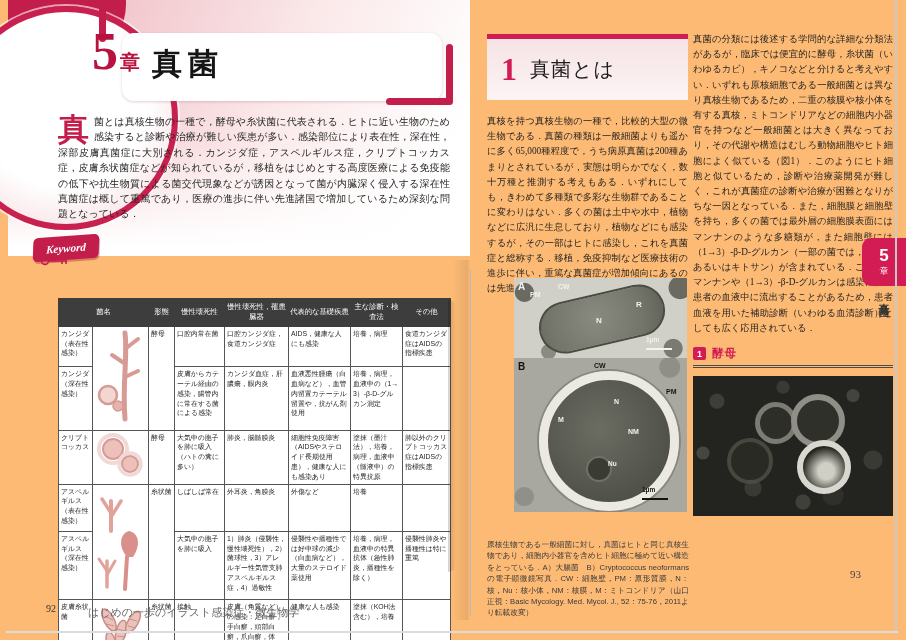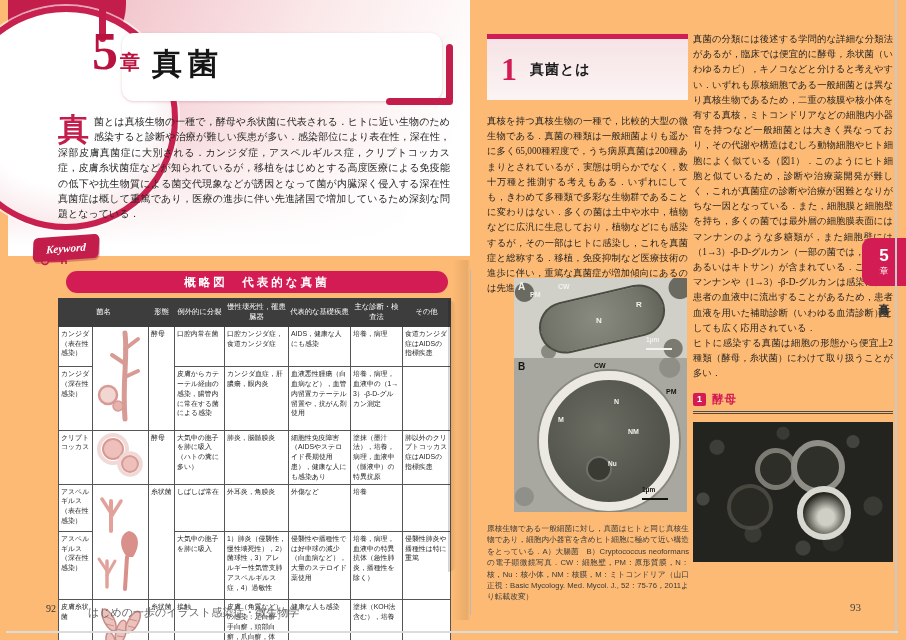--- a/index.html
+++ b/index.html
@@ -55,21 +55,21 @@
 
   
   .foot-left-num{left:46px;top:603px;font-family:"Liberation Serif","DejaVu Serif",serif;font-size:10px;color:#333;}
   .foot-left-title{left:88px;top:605px;font-size:11px;color:#666;}
 
   
   .rpage{left:478px;top:0;width:420px;height:640px;}
   .section-head{position:absolute;left:9px;top:34px;width:201px;height:66px;border-top:5px solid #d41c54;
     background:linear-gradient(to bottom,#f6e3e6,#fcf4f4);display:flex;align-items:center;padding-left:14px;box-sizing:border-box;gap:13px;}
   .section-head .num{font-size:32px;font-weight:bold;color:#d41c54;font-family:"Liberation Serif","DejaVu Serif",serif;}
-  .section-head .ttl{font-size:14px;font-weight:bold;color:#1c1c1c;letter-spacing:1px;}
+  .section-head .ttl{font-size:20px;font-weight:normal;color:#1c1c1c;letter-spacing:1px;}
   .col-para{font-family:"Liberation Serif","DejaVu Serif",serif;font-size:9.3px;line-height:15.2px;text-align:justify;color:#1f1f1f;}
   .col1-para{position:absolute;left:9px;top:114px;width:201px;}
   .col2{position:absolute;left:215px;top:32px;width:200px;}
 
   
   .fig1{position:absolute;left:36px;top:278px;width:173px;}
   .panelA{position:relative;width:173px;height:80px;background-color:#d0d0c8;overflow:hidden;
     background-image:radial-gradient(circle at 6% 18%,#6a6a60 0 9px,transparent 10px),
       radial-gradient(circle at 96% 12%,#6a6a60 0 11px,transparent 12px),
       radial-gradient(circle at 92% 88%,#7a7a70 0 9px,transparent 10px),
@@ -84,39 +84,39 @@
     border:9px solid #ebe9e1;box-shadow:0 0 0 2px #88887e;}
   .nucleolus{position:absolute;left:72px;top:98px;width:22px;height:22px;border-radius:50%;background:#3a3b33;border:2px solid #70706a;}
   .em-label{position:absolute;font-size:7px;font-weight:bold;}
   .em-white{color:#f2f2ee;}
   .em-dark{color:#14140f;}
   .scalebar{position:absolute;height:2px;background:#f2f2ee;width:26px;}
   .scalebar.dark{background:#14140f;}
   .fig-cap{position:absolute;left:9px;top:519px;width:202px;}
   .cap-title{font-size:9.5px;font-weight:bold;color:#111;line-height:13px;}
   .cap-title .bullet{color:#d41c54;margin-right:2px;}
-  .cap-body{margin-top:4px;font-size:7.7px;line-height:11.4px;color:#3a3a3a;text-align:justify;}
+  .cap-body{margin-top:20px;font-size:7.7px;line-height:11.4px;color:#3a3a3a;text-align:justify;}
 
   
   .yeast-head{display:flex;align-items:center;gap:6px;margin:10px 0 6px 0;border-bottom:3px double #4a4a4a;padding-bottom:4px;}
   .yeast-num{width:13px;height:13px;background:#d41c54;color:#fff;font-size:9px;font-weight:bold;
     display:flex;align-items:center;justify-content:center;border-radius:2px;}
   .yeast-title{color:#d41c54;font-weight:bold;font-size:11.5px;letter-spacing:1px;}
   .para2{margin-top:0;}
   .fig2-img{position:relative;width:200px;height:140px;margin-top:8px;background-color:#23231f;overflow:hidden;
     background-image:radial-gradient(circle at 12% 18%,#3e3e38 0 7px,transparent 8px),
       radial-gradient(circle at 30% 80%,#3a3a34 0 8px,transparent 9px),
       radial-gradient(circle at 80% 14%,#44443e 0 6px,transparent 7px),
       radial-gradient(circle at 90% 60%,#3a3a34 0 9px,transparent 10px),
       radial-gradient(circle at 55% 90%,#40403a 0 7px,transparent 8px),
       radial-gradient(circle at 5% 55%,#464640 0 6px,transparent 7px),
       radial-gradient(circle at 45% 8%,#3a3a34 0 6px,transparent 7px),
       radial-gradient(circle at 70% 85%,#30302a 0 10px,transparent 11px);}
   .ycell{position:absolute;border-radius:50%;}
-  .page-num-right{position:absolute;left:372px;top:601px;font-family:"Liberation Serif","DejaVu Serif",serif;font-size:11px;color:#444;}
+  .page-num-right{position:absolute;left:372px;top:568px;font-family:"Liberation Serif","DejaVu Serif",serif;font-size:11px;color:#444;}
 
   
   .chapter-tab{left:862px;top:238px;width:44px;height:48px;background:#d41c54;border-radius:9px 0 0 9px;
     display:flex;flex-direction:column;align-items:center;justify-content:center;color:#fff;}
   .chapter-tab .n{font-size:17px;font-weight:bold;line-height:1;}
   .chapter-tab .u{font-size:9px;margin-top:1px;}
   .tab-title{left:876px;top:294px;writing-mode:vertical-rl;font-size:11px;font-weight:bold;color:#333;letter-spacing:3px;}
 </style>
 </head>
 <body>
@@ -142,38 +142,37 @@
   <div class="abs kw-badge">
     <span>Keyword</span>
   </div>
   <svg class="abs kw-key" viewBox="0 0 30 10">
     <circle cx="5" cy="5" r="3.4" fill="none" stroke="#c31d4c" stroke-width="1.6"></circle>
     <line x1="8.5" y1="5" x2="27" y2="5" stroke="#c31d4c" stroke-width="1.6"></line>
     <line x1="22" y1="5" x2="22" y2="8" stroke="#c31d4c" stroke-width="1.6"></line>
     <line x1="26" y1="5" x2="26" y2="8" stroke="#c31d4c" stroke-width="1.6"></line>
   </svg>
 
-  <div class="abs banner">概略図　代表的な真菌</div>
 
   <table class="fungi">
     <colgroup>
       <col style="width:34px">
         <col style="width:56px">
         <col style="width:26px">
         <col style="width:50px">
       <col style="width:64px">
         <col style="width:62px">
         <col style="width:52px">
         <col style="width:48px">
     </colgroup>
     <tbody>
         <tr>
       <th colspan="2">菌名</th>
       <th>形態</th>
-      <th>例外的に分裂</th>
+      <th>慢性壊死性</th>
       <th>慢性壊死性，罹患臓器</th>
       <th>代表的な基礎疾患</th>
       <th>主な診断・検査法</th>
       <th>その他</th>
     </tr>
     <tr>
       <td>カンジダ（表在性感染）</td>
       <td class="illu" rowspan="2">
         <svg width="50" height="96" viewBox="0 0 50 96">
           <path d="M30 4 C33 28,27 52,30 90" stroke="#d79a94" stroke-width="5" fill="none" stroke-linecap="round"></path>
@@ -313,21 +312,20 @@
         <div class="scalebar dark" style="left:128px;top:140px;"></div>
       </div>
     </div>
 
     <div class="fig-cap">
       <div class="cap-body">原核生物である一般細菌に対し，真菌はヒトと同じ真核生物であり，細胞内小器官を含めヒト細胞に極めて近い構造をとっている．A）大腸菌　B）Cryptococcus neoformans の電子顕微鏡写真．CW：細胞壁，PM：原形質膜，N：核，Nu：核小体，NM：核膜，M：ミトコンドリア（山口正視：Basic Mycology. Med. Mycol. J., 52：75-76，2011より転載改変）</div>
     </div>
 
     <div class="col2">
       <div class="col-para">真菌の分類には後述する学問的な詳細な分類法があるが，臨床では便宜的に酵母，糸状菌（いわゆるカビ），キノコなどと分けると考えやすい．いずれも原核細胞である一般細菌とは異なり真核生物であるため，二重の核膜や核小体を有する真核，ミトコンドリアなどの細胞内小器官を持つなど一般細菌とは大きく異なっており，その代謝や構造はむしろ動物細胞やヒト細胞によく似ている（図1）．このようにヒト細胞と似ているため，診断や治療薬開発が難しく，これが真菌症の診断や治療が困難となりがちな一因となっている．また，細胞膜と細胞壁を持ち，多くの菌では最外層の細胞膜表面にはマンナンのような多糖類が，また細胞壁には（1→3）-β-D-グルカン（一部の菌では，キチンあるいはキトサン）が含まれている．これらのマンナンや（1→3）-β-D-グルカンは感染に伴い患者の血液中に流出することがあるため，患者血液を用いた補助診断（いわゆる血清診断）としても広く応用されている．</div>
-      <div class="col-para para2">ヒトに感染する真菌は細胞の形態から便宜上2種類（酵母，糸状菌）にわけて取り扱うことが多い．</div>
       <div class="yeast-head">
         <span class="yeast-num">1</span>
         <span class="yeast-title">酵母</span>
       </div>
 
       <div class="fig2-img">
         <div class="ycell" style="left:62px;top:26px;width:32px;height:32px;border:5px solid #7b7b73;background:#2e2e28;"></div>
         <div class="ycell" style="left:98px;top:18px;width:42px;height:42px;border:6px solid #8f8f87;background:#30302a;"></div>
         <div class="ycell" style="left:104px;top:64px;width:42px;height:42px;border:6px solid #d8d8d0;background:radial-gradient(circle at 55% 60%,#cfcfc5 0 8px,#26261f 70%);"></div>
         <div class="ycell" style="left:34px;top:62px;width:38px;height:38px;border:4px solid #4e4e46;background:#2c2c26;opacity:.85;"></div>

